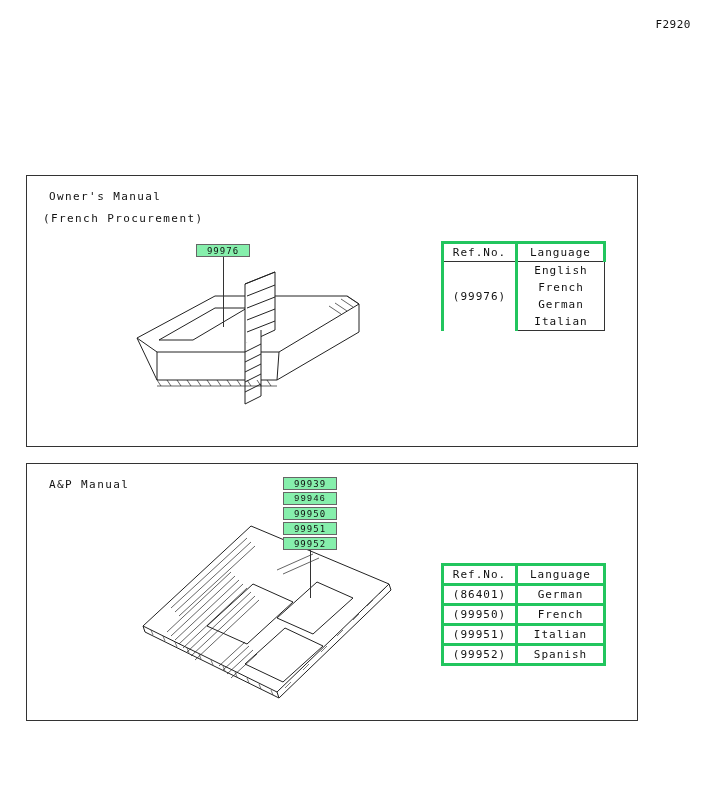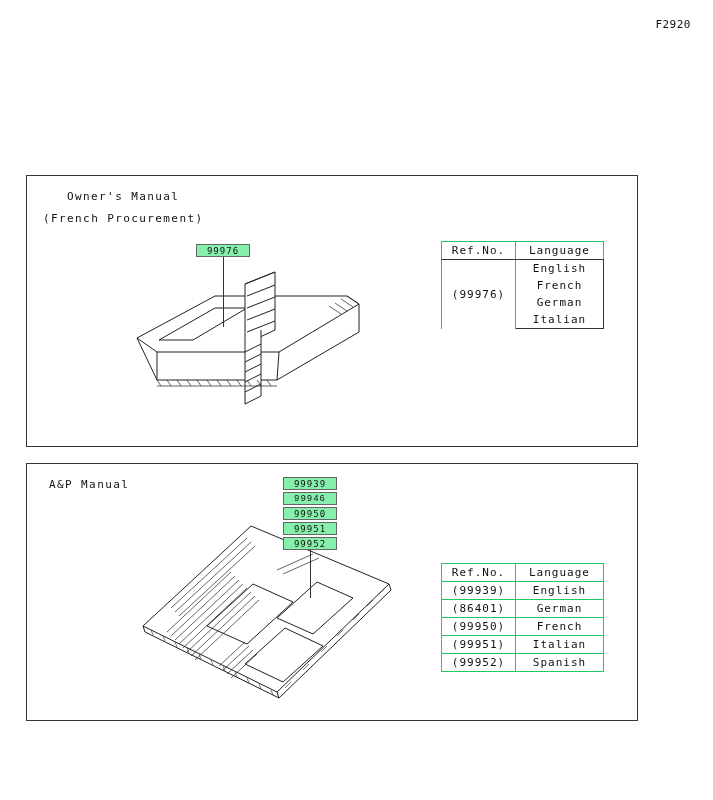--- a/index.html
+++ b/index.html
@@ -43,34 +43,34 @@
     width: 612px;
     height: 258px;
   }
 
   .panel-title {
     position: absolute;
     font-size: 11px;
     letter-spacing: 1.4px;
     white-space: nowrap;
   }
-  #owners-title-1 { left: 22px; top: 14px; margin-left: 18px; }
+  #owners-title-1 { left: 22px; top: 14px; }
   #owners-title-2 { left: 16px; top: 36px; }
   #ap-title { left: 22px; top: 14px; }
 
   
   .ref-table {
     position: absolute;
     border-collapse: collapse;
     font-size: 11px;
     letter-spacing: 1px;
     background: #fff;
   }
   .ref-table td, .ref-table th {
-    border: 1px solid #22c55e;
+    border: 3px solid #22c55e;
     padding: 2px 6px;
     text-align: center;
     font-weight: normal;
     height: 17px;
     box-sizing: border-box;
   }
   .ref-table th {
     font-weight: normal;
   }
   .ref-table .col-ref { width: 74px; }
@@ -282,24 +282,20 @@
     </g>
   </svg>
 
   <table class="ref-table" id="ap-table">
     <tbody>
         <tr>
       <th class="col-ref">Ref.No.</th>
       <th class="col-lang">Language</th>
     </tr>
     <tr>
-      <td class="col-ref">(99939)</td>
-      <td class="col-lang">English</td>
-    </tr>
-    <tr>
       <td class="col-ref">(86401)</td>
       <td class="col-lang">German</td>
     </tr>
     <tr>
       <td class="col-ref">(99950)</td>
       <td class="col-lang">French</td>
     </tr>
     <tr>
       <td class="col-ref">(99951)</td>
       <td class="col-lang">Italian</td>

